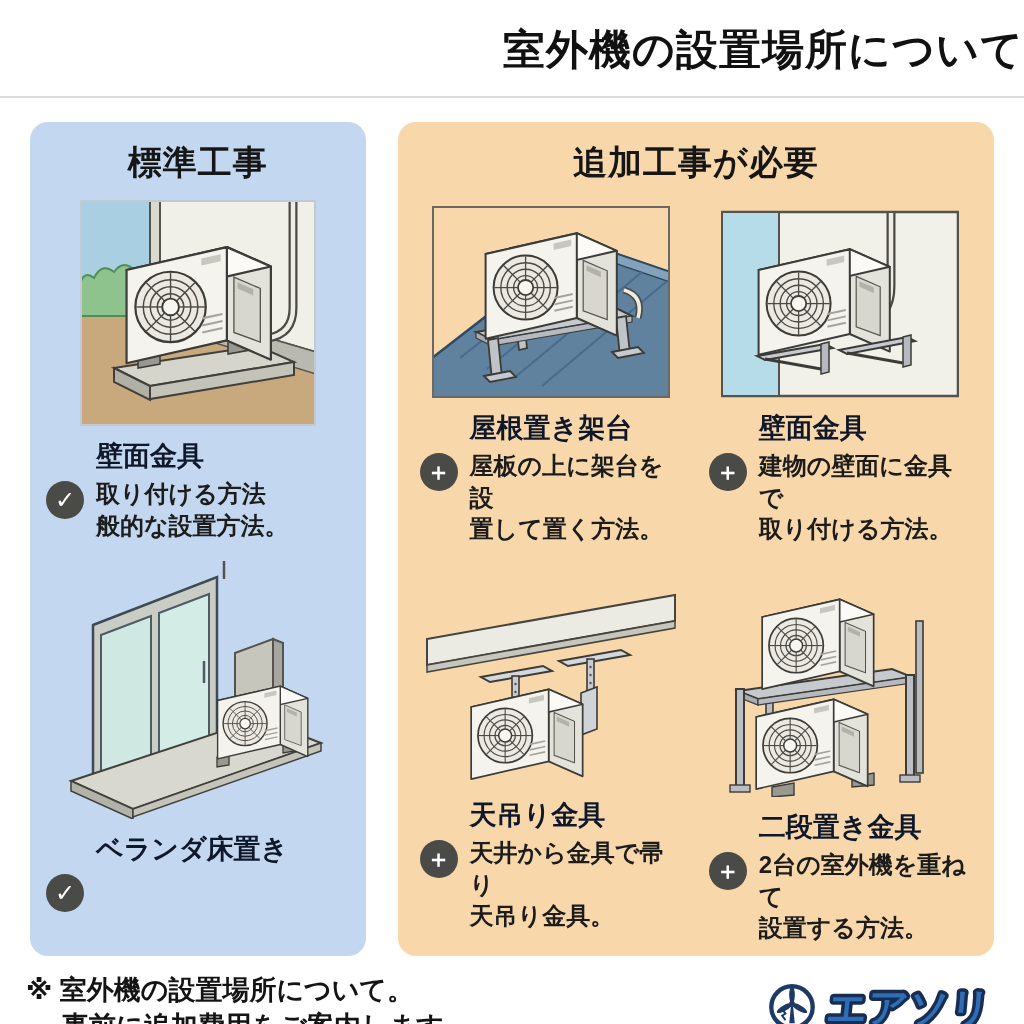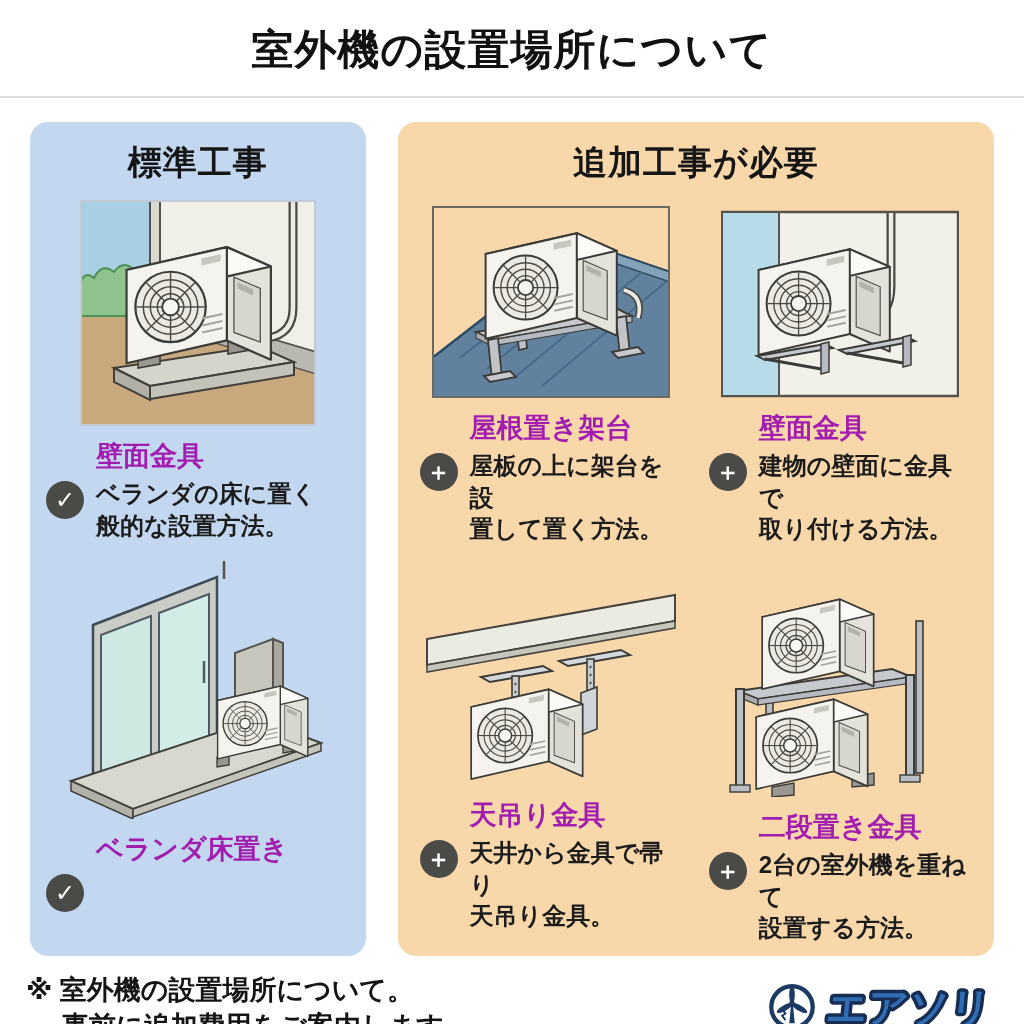--- a/index.html
+++ b/index.html
@@ -2,36 +2,36 @@
 <html><head>
 <meta charset="utf-8">
 <style>
   html,body{margin:0;padding:0;}
   body{
     width:1024px;height:1024px;background:#ffffff;
     font-family:"Liberation Sans","DejaVu Sans",sans-serif;
     color:#1b1b1b;overflow:hidden;position:relative;
   }
   .page-title{
-    margin:0;padding:22px 0 18px 0;text-align:center;
+    margin:0;padding:22px 0 18px 0;text-align:right;
     font-size:42px;font-weight:900;letter-spacing:1px;color:#111;
   }
   .divider{height:2px;background:#dcdcdc;width:100%;}
   .panels{display:flex;gap:32px;padding:24px 30px 0 30px;}
   .panel{border-radius:18px;box-sizing:border-box;min-height:814px;}
   .panel.left{width:372px;background:#c3d8f0;padding:12px 2px;}
   .panel.right{width:658px;background:#f8d8ab;padding:12px 18px;}
   .panel-heading{
     margin:6px 0 4px 0;text-align:center;
     font-size:34px;font-weight:900;color:#161616;letter-spacing:1px;
   }
   .figure{display:flex;justify-content:center;margin-top:14px;}
   .figure svg{display:block;}
   .item{margin:12px 0 0 14px;}
-  .item-title{font-size:27px;font-weight:800;margin-left:50px;color:#a21caf;}
+  .item-title{font-size:27px;font-weight:800;margin-left:50px;color:#0f172a;}
   .item-row{display:flex;align-items:flex-start;margin-top:4px;}
   .badge{
     flex:0 0 auto;width:38px;height:38px;border-radius:50%;
     background:#4a4a46;color:#fff;display:flex;align-items:center;justify-content:center;
     font-size:24px;font-weight:900;margin-right:12px;margin-top:3px;line-height:1;
   }
   .item-desc{font-size:24px;font-weight:600;line-height:1.32;color:#1c1c1c;}
   .grid{display:grid;grid-template-columns:1fr 1fr;column-gap:18px;row-gap:26px;margin-top:10px;}
   .cell .figure{margin-top:10px;}
   .cell .item{margin-left:4px;}
@@ -105,21 +105,21 @@
         </svg>
       </div>
 
       <div class="item">
         <div class="item-title">壁面金具</div>
         <div class="item-row">
           <span class="badge">
               <span>✓</span>
             </span>
           <div class="item-desc">
-            <span>ベランダの床に置く</span><br>
+            <span>取り付ける方法</span><br>
             <span>般的な設置方法。</span>
           </div>
         </div>
       </div>
 
       <div class="figure" style="margin-top:20px;">
         <svg width="262" height="258" viewBox="0 0 262 258">
           <line x1="157" y1="0" x2="157" y2="18" stroke="#55534d" stroke-width="2.5"></line>
           <polygon points="26,64 150,16 150,190 26,234" fill="#caccc6" stroke="#3f4a55" stroke-width="2.5"></polygon>
           <polygon points="34,74 84,55 84,206 34,223" fill="#cfe9e2" stroke="#4f5a64" stroke-width="2"></polygon>

